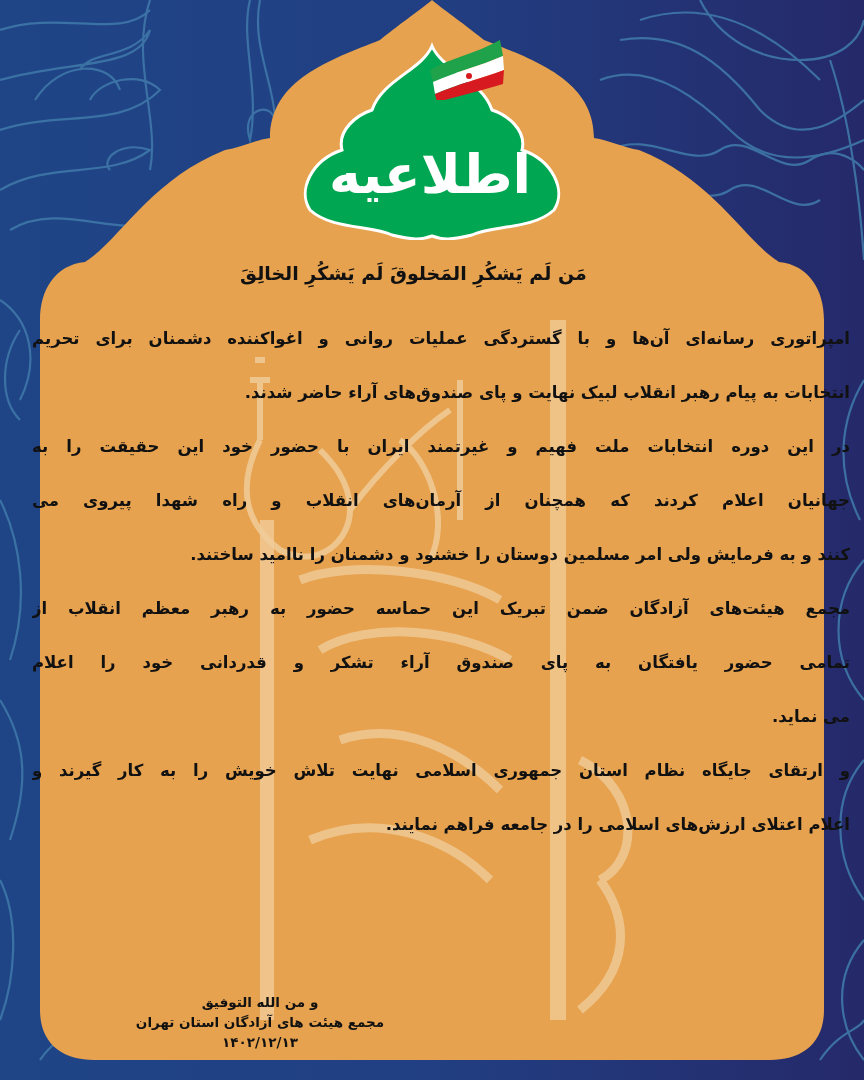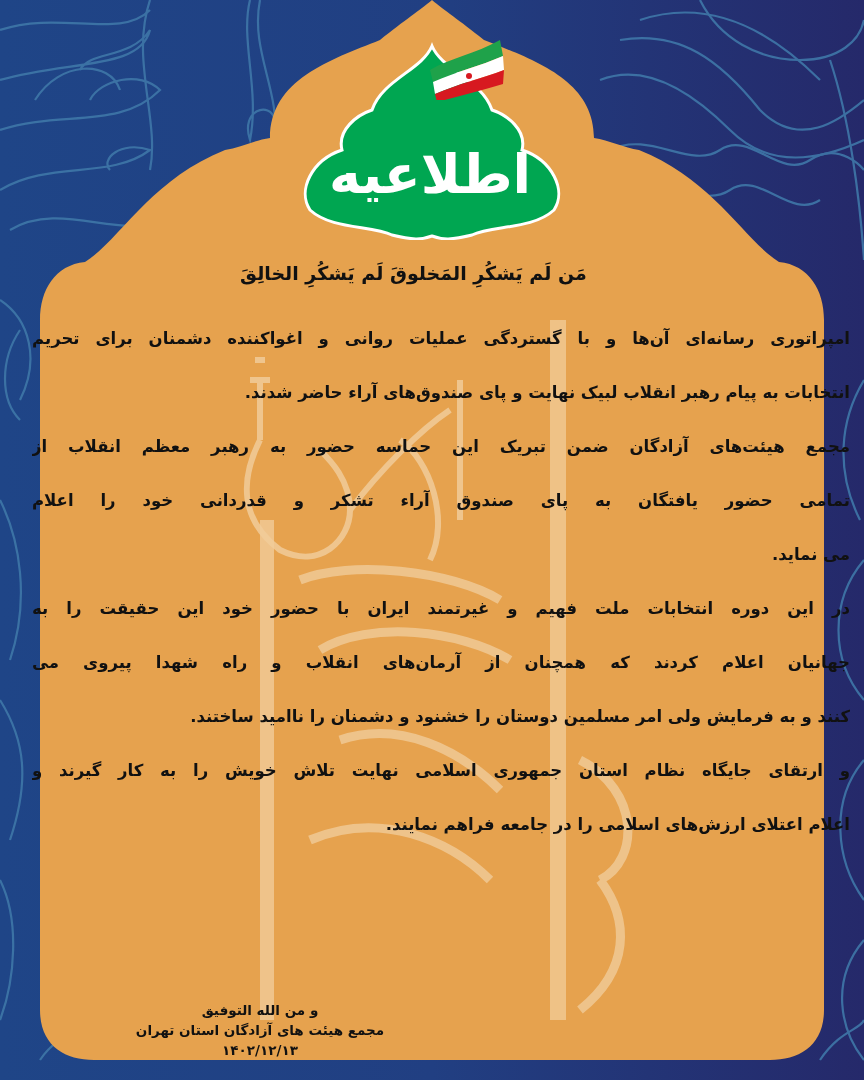--- a/index.html
+++ b/index.html
@@ -31,21 +31,21 @@
     font-size:16.5px;
   }
   .line {
     height:54px; line-height:54px; text-align:justify; text-align-last:justify;
     white-space:nowrap; overflow:hidden;
   }
   .line.last { text-align-last:right; }
   .sig {
     position:absolute; left:130px; top:992px; width:260px; text-align:center;
     direction:rtl; font-family:"DejaVu Sans", sans-serif; font-weight:bold;
-    color:#111; font-size:13.5px; line-height:20px;margin-top:8px;
+    color:#111; font-size:13.5px; line-height:20px;
   }
 </style>
 </head>
 <body>
 
 <svg class="bg-pattern" viewBox="0 0 864 1080" xmlns="http://www.w3.org/2000/svg">
   <g fill="none" stroke="#3f77a8" stroke-width="2.2" opacity="0.9">
     <path d="M0 30 C60 10 120 40 150 10"></path>
     <path d="M0 80 C70 60 140 70 150 30 C130 60 90 50 80 70"></path>
     <path d="M0 130 C60 110 120 130 160 90 C140 70 100 80 90 100"></path>
@@ -140,28 +140,28 @@
 <div class="badge-title">اطلاعیه</div>
 
 <div class="hadith">مَن لَم یَشکُرِ المَخلوقَ لَم یَشکُرِ الخالِقَ</div>
 
 <div class="body-text">
   <div>
     <div class="line">امپراتوری رسانه‌ای آن‌ها و با گستردگی عملیات روانی و اغواکننده دشمنان برای تحریم</div>
     <div class="line last">انتخابات به پیام رهبر انقلاب لبیک نهایت و پای صندوق‌های آراء حاضر شدند.</div>
   </div>
   <div>
+    <div class="line">در این دوره انتخابات ملت فهیم و غیرتمند ایران با حضور خود این حقیقت را به</div>
+    <div class="line">جهانیان اعلام کردند که همچنان از آرمان‌های انقلاب و راه شهدا پیروی می</div>
+    <div class="line last">کنند و به فرمایش ولی امر مسلمین دوستان را خشنود و دشمنان را ناامید ساختند.</div>
+  </div>
+  <div>
     <div class="line">مجمع هیئت‌های آزادگان ضمن تبریک این حماسه حضور به رهبر معظم انقلاب از</div>
     <div class="line">تمامی حضور یافتگان به پای صندوق آراء تشکر و قدردانی خود را اعلام</div>
     <div class="line last">می نماید.</div>
-  </div>
-  <div>
-    <div class="line">در این دوره انتخابات ملت فهیم و غیرتمند ایران با حضور خود این حقیقت را به</div>
-    <div class="line">جهانیان اعلام کردند که همچنان از آرمان‌های انقلاب و راه شهدا پیروی می</div>
-    <div class="line last">کنند و به فرمایش ولی امر مسلمین دوستان را خشنود و دشمنان را ناامید ساختند.</div>
   </div>
   <div>
     <div class="line">و ارتقای جایگاه نظام استان جمهوری اسلامی نهایت تلاش خویش را به کار گیرند و</div>
     <div class="line last">اعلام اعتلای ارزش‌های اسلامی را در جامعه فراهم نمایند.</div>
   </div>
 </div>
 
 <div class="sig">
   <div>و من الله التوفیق</div>
   <div>مجمع هیئت های آزادگان استان تهران</div>

